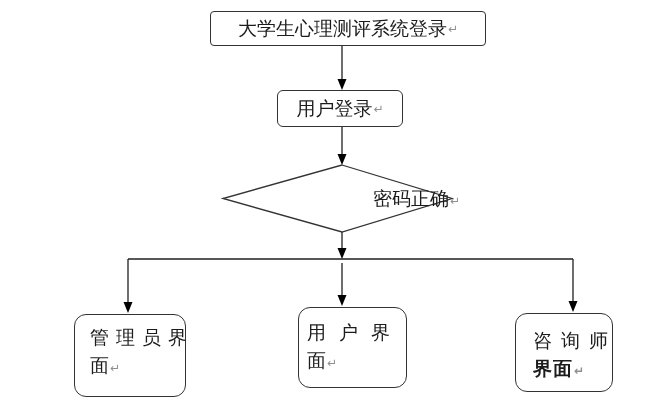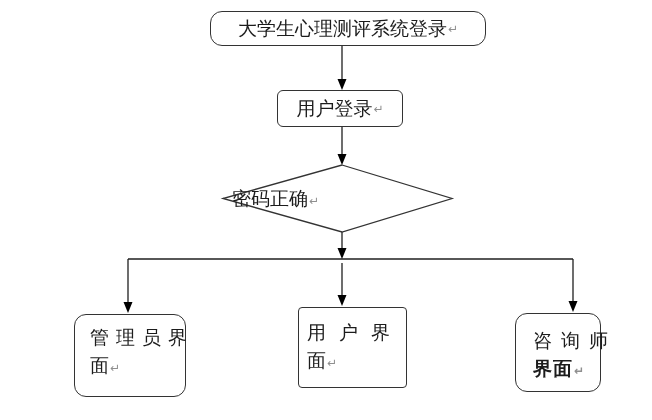--- a/index.html
+++ b/index.html
@@ -32,55 +32,55 @@
   }
   .node.center-text {
     display: flex;
     align-items: center;
     justify-content: center;
     white-space: nowrap;
   }
   .node-start {
     left: 210px; top: 11px;
     width: 276px; height: 35px;
-    border-radius: 12px;
+    border-radius: 4px;
   }
   .node-login {
     left: 277px; top: 90px;
     width: 126px; height: 37px;
     border-radius: 6px;
   }
   .node-admin {
     left: 74px; top: 314px;
     width: 112px; height: 83px;
     border-radius: 12px;
     padding: 8px 0 0 15px;
   }
   .node-user {
     left: 298px; top: 307px;
     width: 109px; height: 81px;
-    border-radius: 4px;
+    border-radius: 12px;
     padding: 10px 0 0 8px;
   }
   .node-counselor {
     left: 515px; top: 313px;
-    width: 86px; height: 79px;
+    width: 98px; height: 79px;
     border-radius: 12px;
     padding: 12px 0 0 17px;
   }
   .two-line .line { line-height: 28px; white-space: nowrap; }
   .node-admin .line1 { letter-spacing: 7px; }
   .node-user .line1 { letter-spacing: 13px; }
   .node-counselor .line1 { letter-spacing: 9px; }
   .node-counselor .line2 { letter-spacing: 1px; font-weight: bold; }
   .diamond-label {
     position: absolute;
     left: 232px; top: 189px;
     width: 228px;
-    text-align: left;
+    text-align: right;
     font-size: 19px;
     line-height: 1;
     white-space: nowrap;
   }
   .return-mark {
     font-size: 12px;
     color: #8f8f8f;
     margin-left: 1px;
     font-family: "DejaVu Sans", sans-serif;
   }

